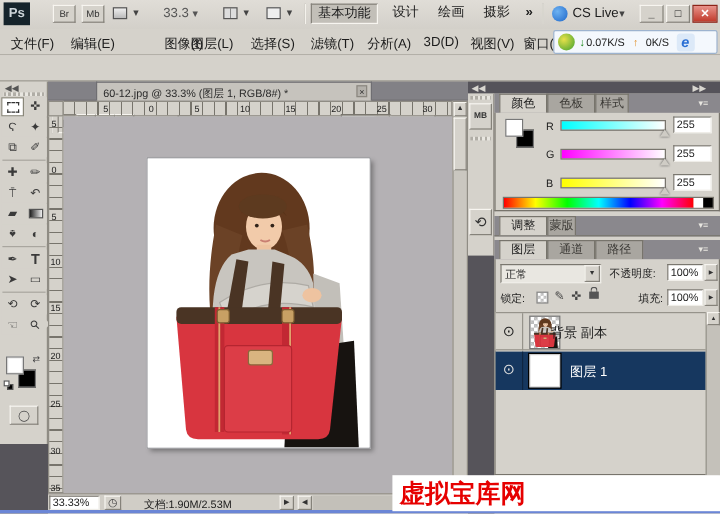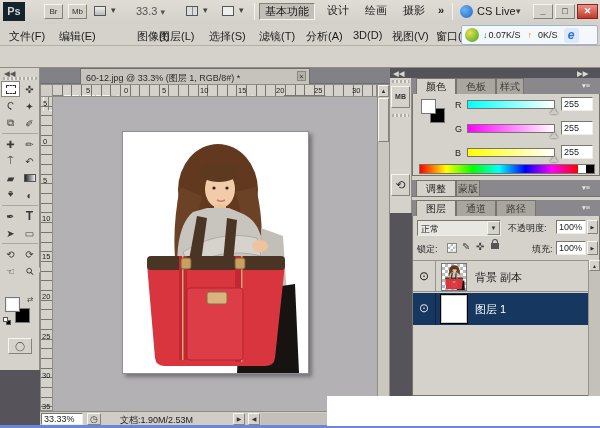--- a/index.html
+++ b/index.html
@@ -353,32 +353,33 @@
 
     
     <div class="abs" style="left:0;top:44px;width:187px;height:32px;background:#d5d2cb;border-top:1px solid #96938b;border-bottom:1px solid #96938b;">
       <span class="abs eyec" style="left:6px;top:10px;">⊙</span>
       <span class="abs" style="left:22px;top:0;width:1px;height:31px;background:#96938b;"></span>
       <span class="abs checker" style="left:28px;top:2px;width:26px;height:28px;border:1px solid #777;background-size:6px 6px;background-position:0 0,3px 3px;">
         <svg width="24" height="26" viewBox="0 0 185 241" preserveAspectRatio="none">
             <use href="#photoart"></use>
           </svg>
       </span>
-      <span class="abs txt" style="left:62px;top:9px;">背景 副本</span>
+      <span class="abs txt" style="left:46px;top:9px;">背景 副本</span>
     </div>
     
     <div class="abs" style="left:0;top:77px;width:187px;height:32px;background:#16375f;color:#fff;">
       <span class="abs eyec" style="left:6px;top:10px;color:#ddd;">⊙</span>
       <span class="abs" style="left:22px;top:0;width:1px;height:32px;background:#0e2440;"></span>
       <span class="abs" style="left:28px;top:2px;width:26px;height:28px;background:#fff;border:1px solid #ccc;outline:1px solid #000;"></span>
       <span class="abs txt" style="left:62px;top:9px;">图层 1</span>
     </div>
 
     <div class="abs" style="left:175px;top:44px;width:12px;height:136px;background:#c4c1ba;border-left:1px solid #96938b;">
       <div class="abs bevel" style="left:0;top:0;width:11px;height:11px;font-size:5px;text-align:center;line-height:10px;color:#333;">▲</div>
     </div>
   </div>
 </div>
 
 <div class="abs" style="left:0;top:425px;width:600px;height:3px;background:#6b86d6;"></div>
 
 <div class="abs wm">
+  <span class="txt" style="margin-left:6px;color:#e60000;font-weight:bold;font-size:21px;font-family:'Liberation Serif',serif;">虚拟宝库网</span>
 </div>
 
 </body></html>

